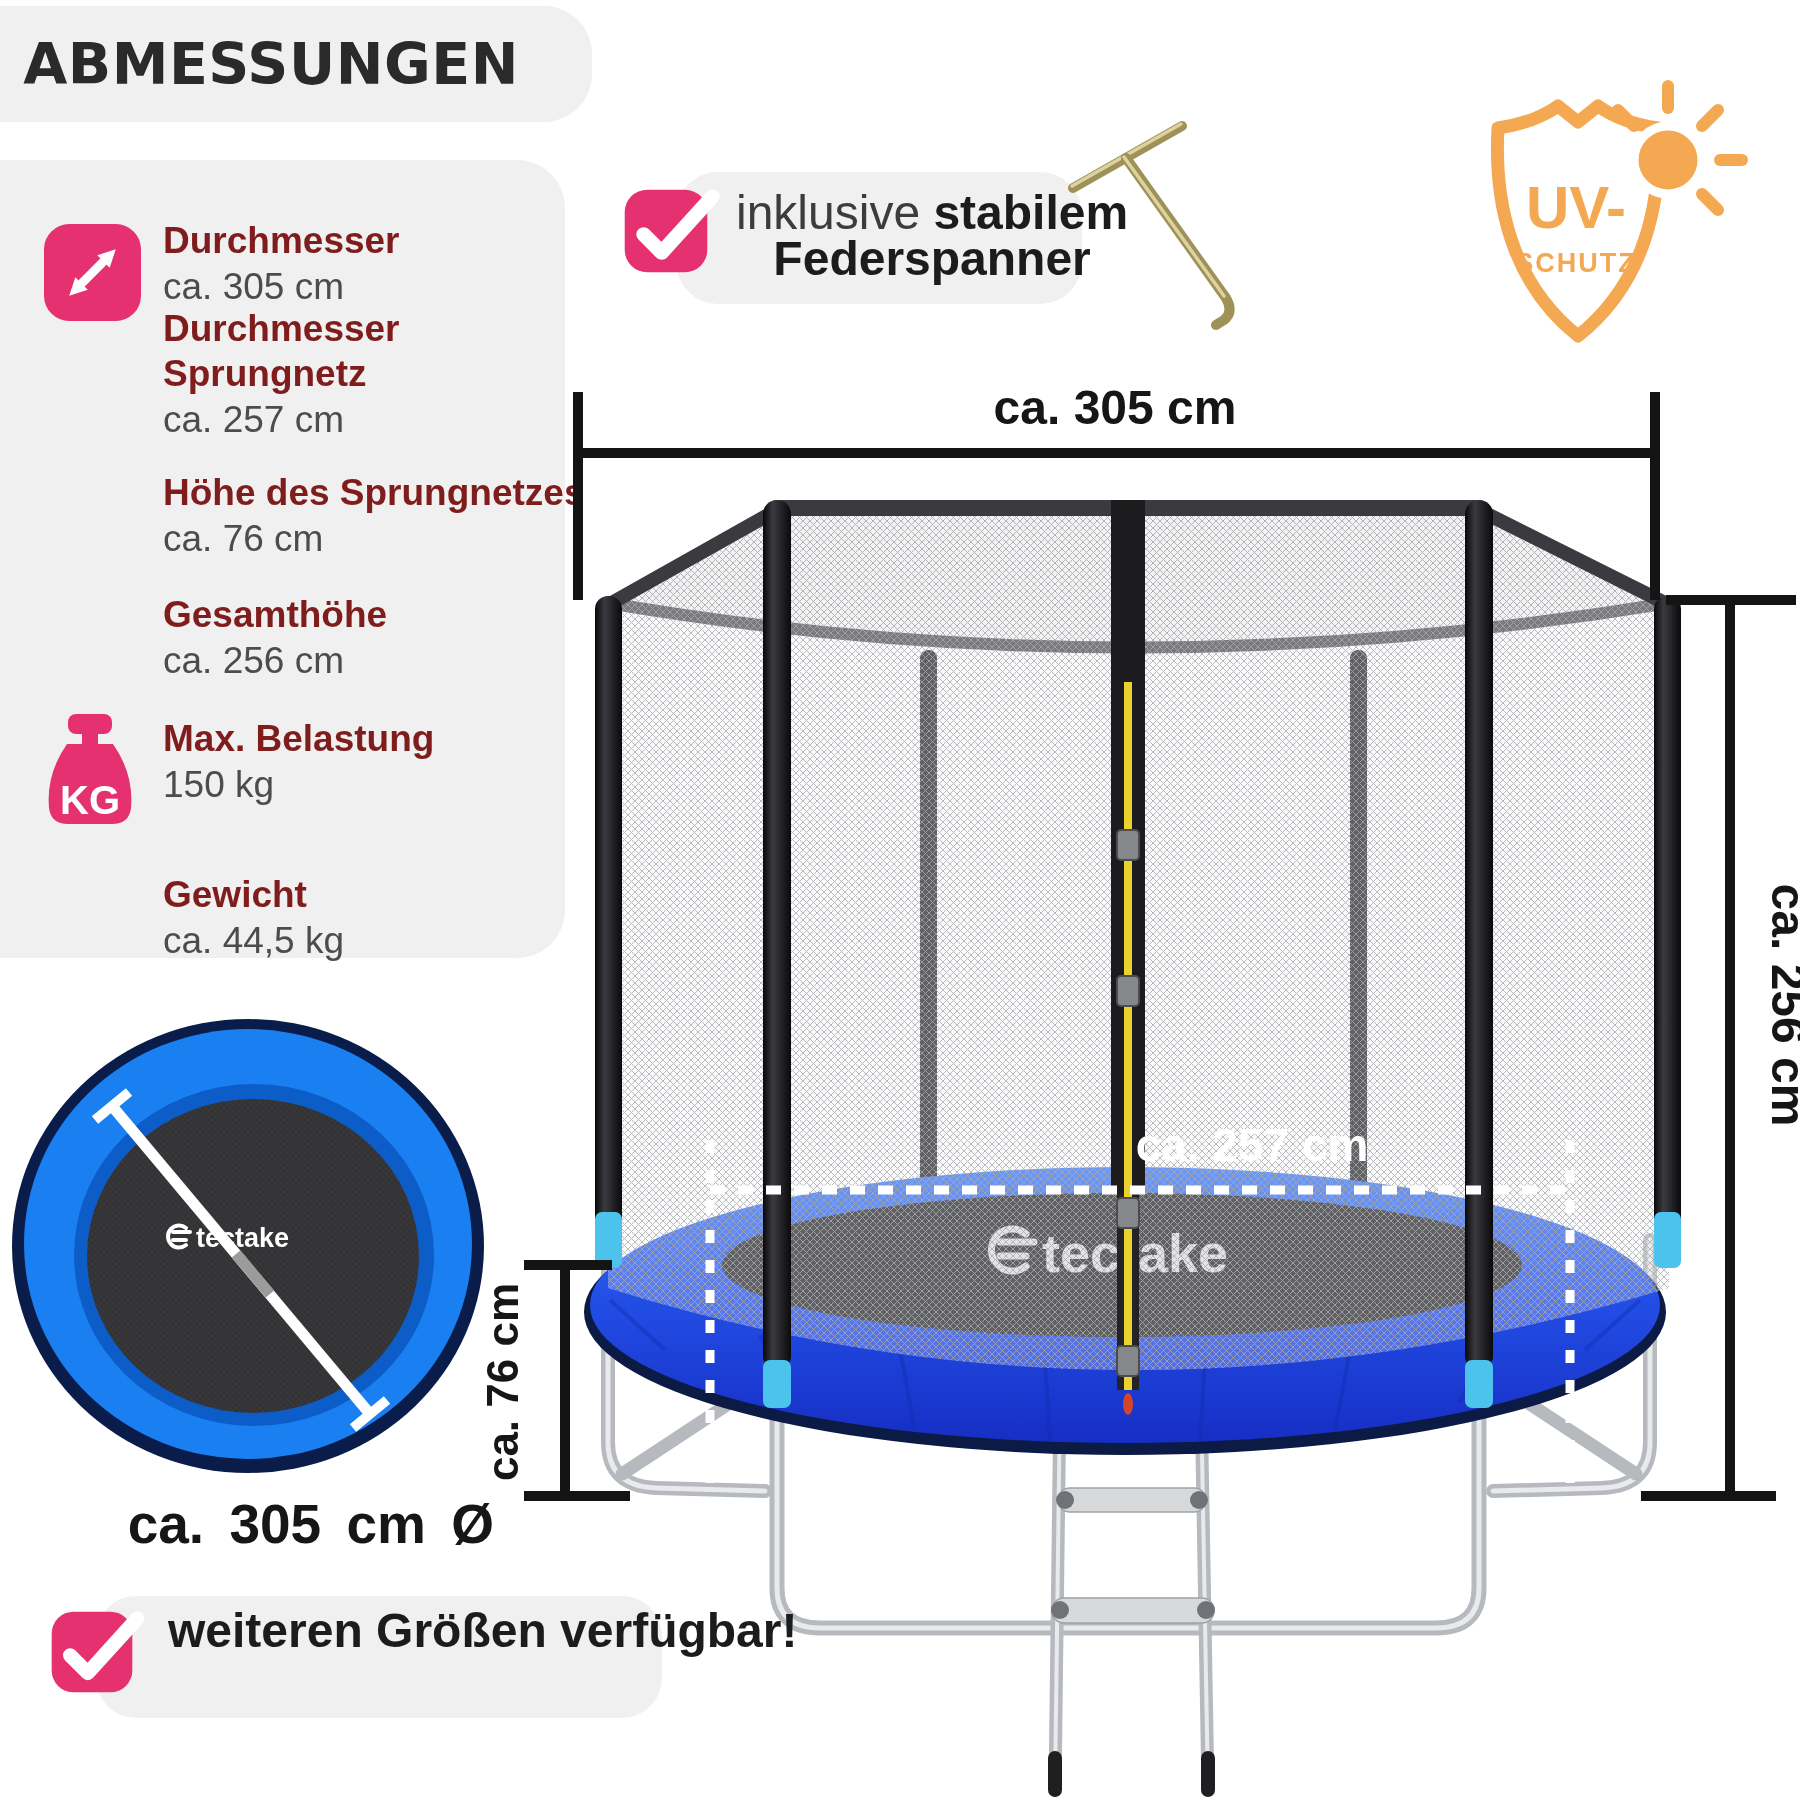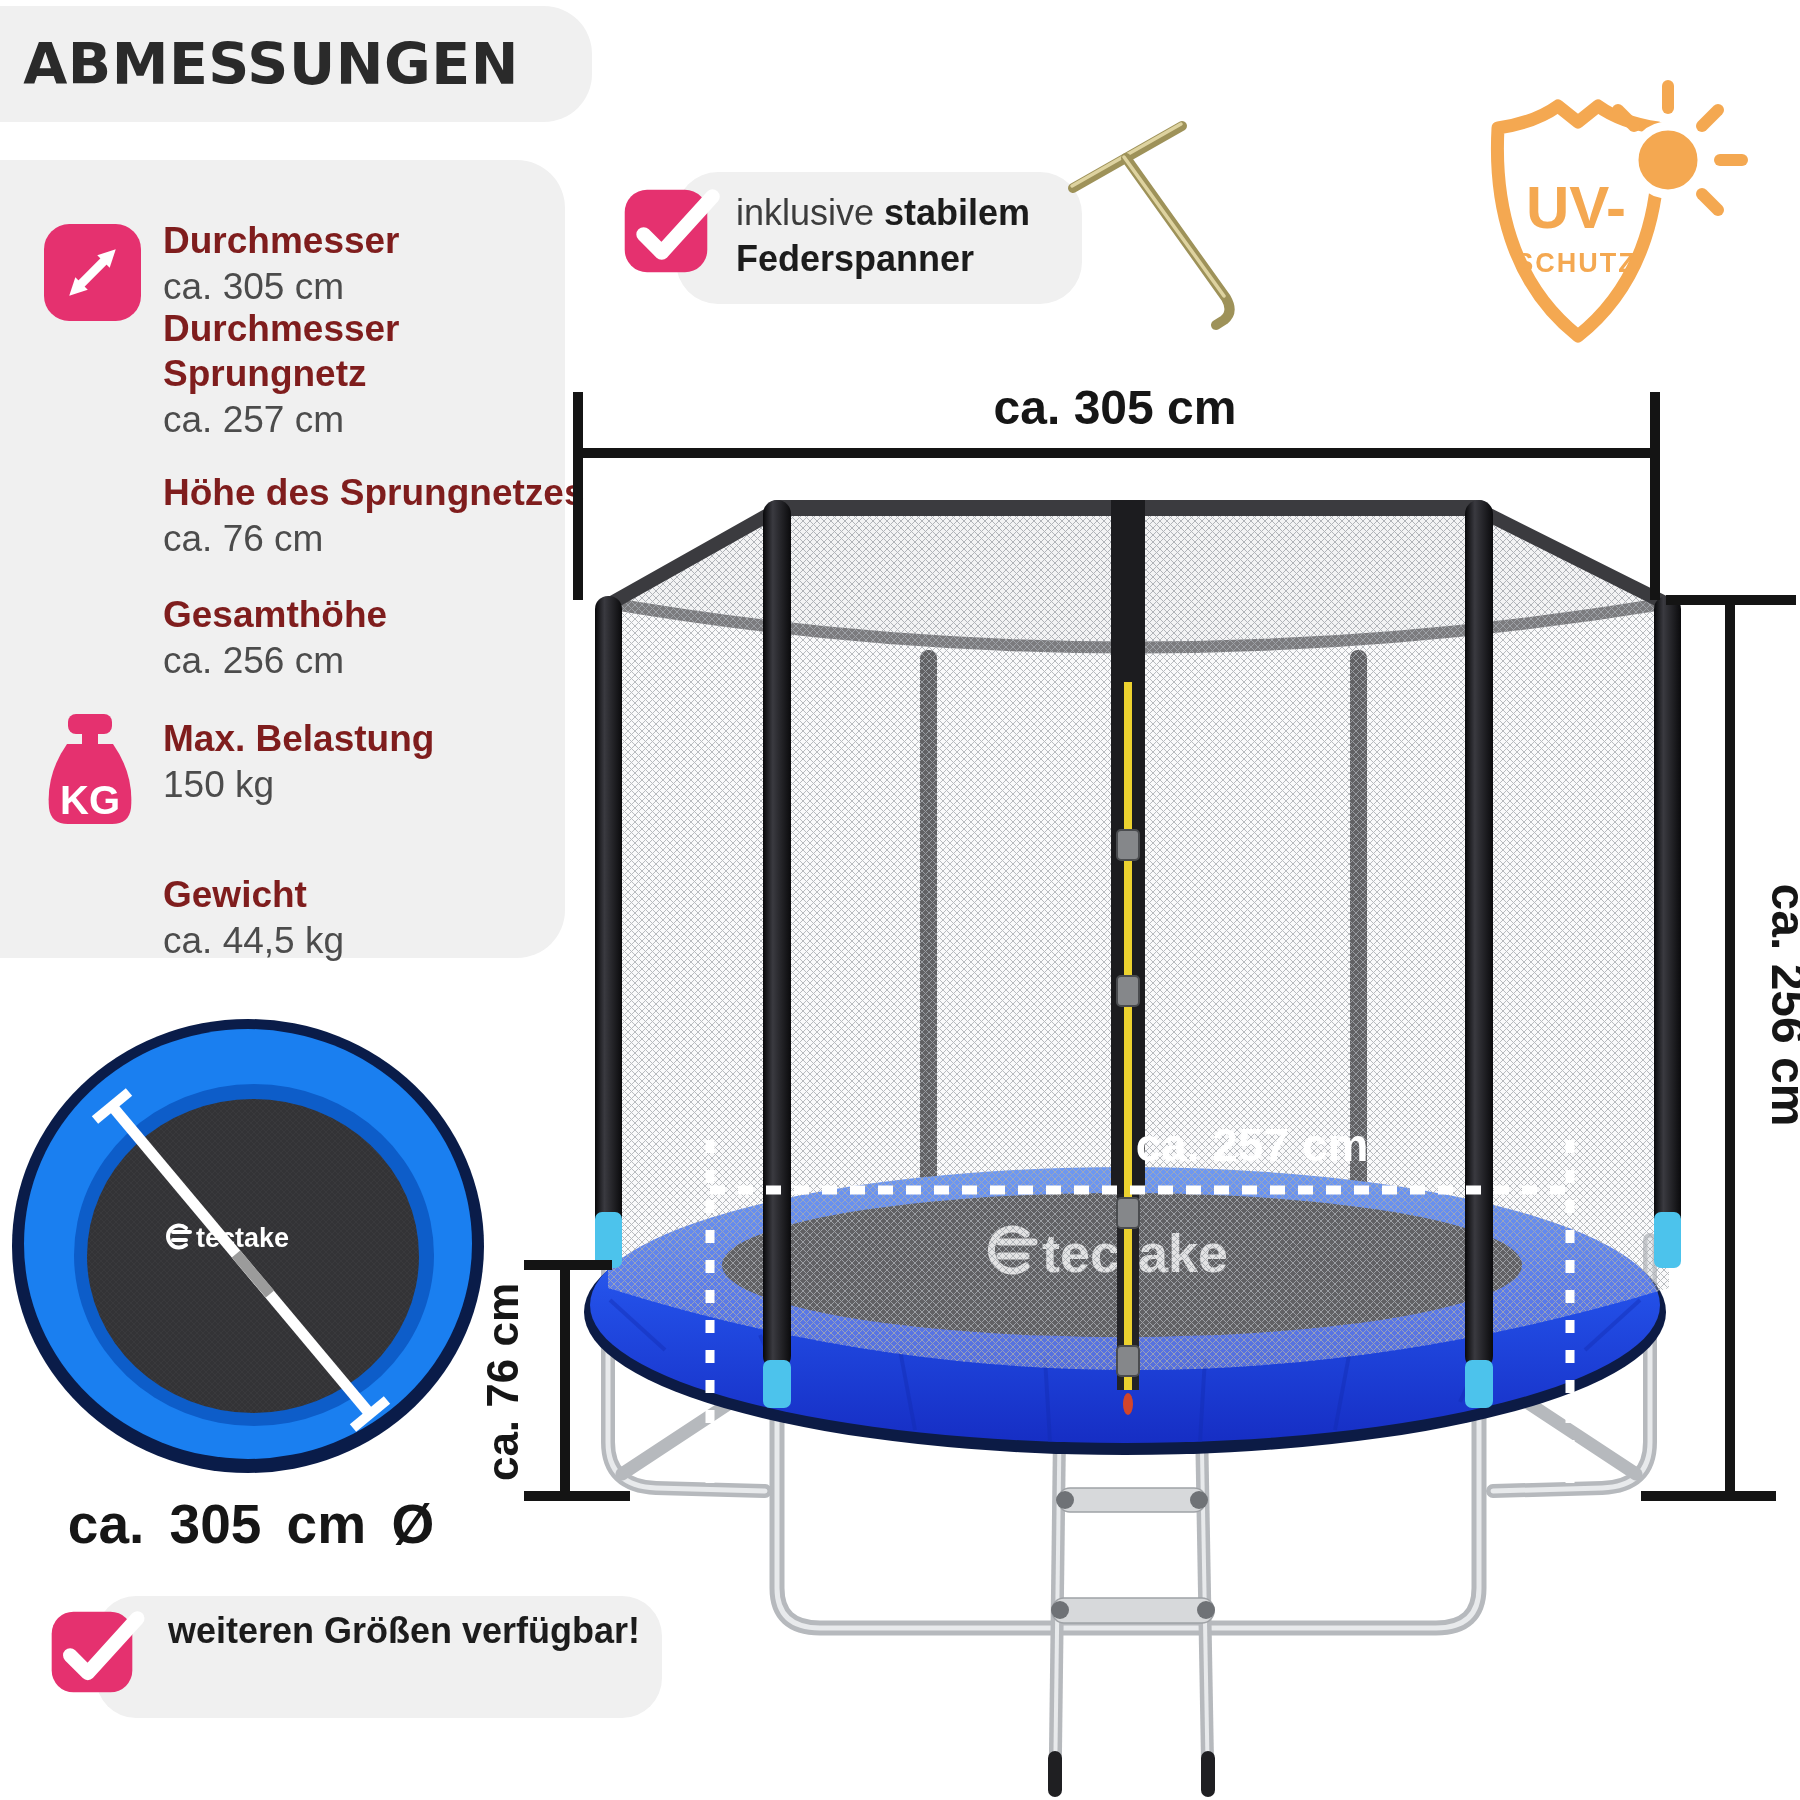--- a/index.html
+++ b/index.html
@@ -21,30 +21,30 @@
   }
 
   
   .specs-panel{left:-45px;top:160px;width:610px;height:798px;}
   .spec-item{left:163px;width:470px;}
   .spec-label{font-weight:700;font-size:37px;line-height:45px;color:#7f1d1d;white-space:pre;}
   .spec-value{font-weight:400;font-size:37px;line-height:48px;color:#4c4c4c;white-space:pre;}
 
   
   .badge1{left:676px;top:172px;width:406px;height:132px;background:#f0f0f0;border-radius:42px;}
-  .badge-text{font-size:36px;line-height:46px;color:#3c3c3c;}
+  .badge-text{font-size:48px;line-height:46px;color:#3c3c3c;text-align:center;}
   .badge-text b{color:#1c1c1c;font-weight:700;}
 
   .badge2{left:96px;top:1596px;width:566px;height:122px;background:#f0f0f0;border-radius:40px;}
 
   .check-svg{overflow:visible;}
 
   
   .topview-label{
-    left:8px;top:1492px;width:486px;text-align:center;
+    left:8px;top:1492px;width:486px;text-align:right;
     font-weight:700;font-size:55px;color:#161616;word-spacing:10px;
   }
   svg text{font-family:"Liberation Sans",sans-serif;}
 </style>
 </head>
 <body>
 
 <div class="abs panel title-panel">
   <div class="title-text">ABMESSUNGEN</div>
 </div>

